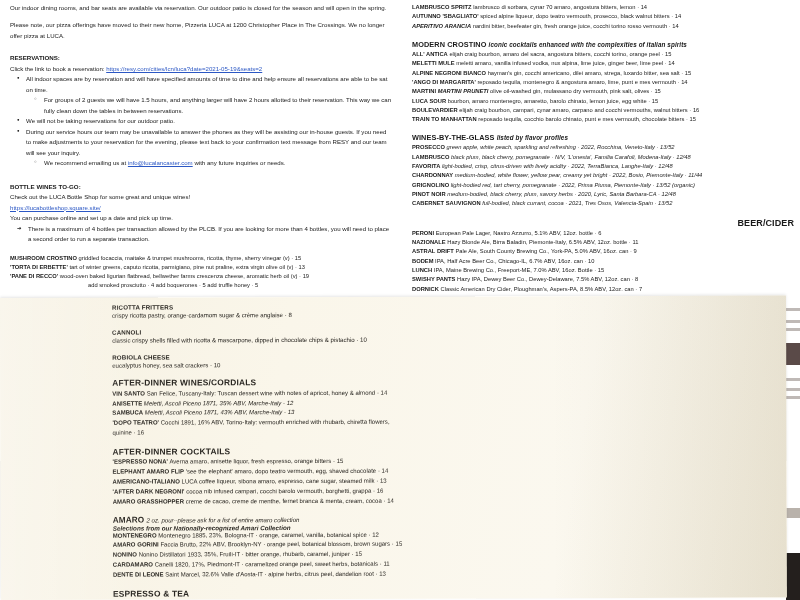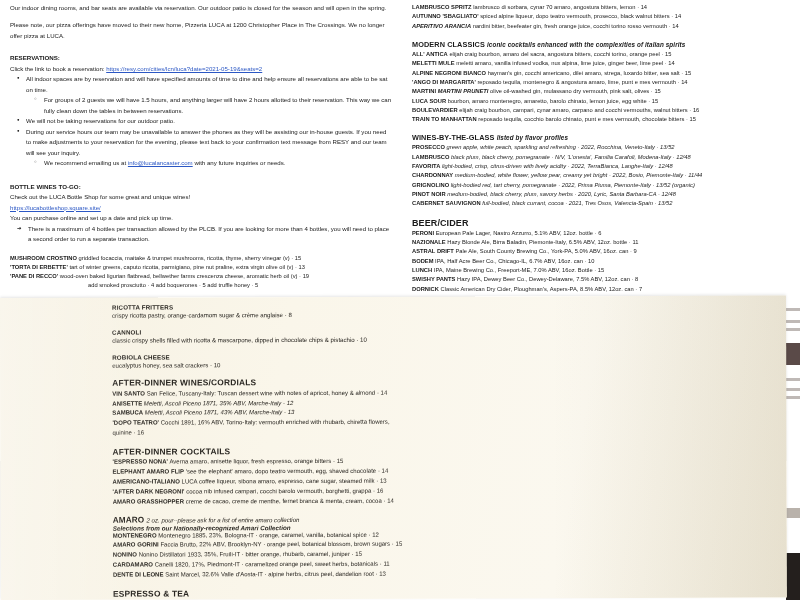--- a/index.html
+++ b/index.html
@@ -316,21 +316,21 @@
   <div class="col col-right">
 
     <div>
       <div class="item"><b>LAMBRUSCO SPRITZ</b> <span class="desc">lambrusco di sorbara, cynar 70 amaro, angostura bitters, lemon  ·  14</span></div>
       <div class="item"><b>AUTUNNO 'SBAGLIATO'</b> <span class="desc">spiced alpine liqueur, dopo teatro vermouth, prosecco, black walnut bitters  ·  14</span></div>
       <div class="item"><b><i>APERITIVO ARANCIA</i></b> <span class="desc">nardini bitter, beefeater gin, fresh orange juice, cocchi torino rosso vermouth ·  14</span></div>
     </div>
 
     <div class="spacer-md"></div>
 
-    <div class="menu-head-sm"><span>MODERN CLASSICS</span> <span class="sub">iconic cocktails enhanced with the complexities of italian spirits</span></div>
+    <div class="menu-head-sm"><span>MODERN CROSTINO</span> <span class="sub">iconic cocktails enhanced with the complexities of italian spirits</span></div>
     <div>
       <div class="item"><b>ALL' ANTICA</b> <span class="desc">elijah craig bourbon, amaro del sacra, angostura bitters, cocchi torino, orange peel  ·  15</span></div>
       <div class="item"><b>MELETTI MULE</b> <span class="desc">meletti amaro, vanilla infused vodka, nux alpina, lime juice, ginger beer, lime peel  ·  14</span></div>
       <div class="item"><b>ALPINE NEGRONI BIANCO</b> <span class="desc">hayman's gin, cocchi americano, dilei amaro, strega, luxardo bitter, sea salt  ·  15</span></div>
       <div class="item"><b>'ANGO DI MARGARITA'</b> <span class="desc">reposado tequila, montenegro &amp; angostura amaro, lime, punt e mes vermouth  ·  14</span></div>
       <div class="item"><b>MARTINI <i>MARTINI PRUNETI</i></b> <span class="desc">olive oil-washed gin, mulassano dry vermouth, pink salt, olives  ·  15</span></div>
       <div class="item"><b>LUCA SOUR</b> <span class="desc">bourbon, amaro montenegro, amaretto, barolo chinato, lemon juice, egg white  ·  15</span></div>
       <div class="item"><b>BOULEVARDIER</b> <span class="desc">elijah craig bourbon, campari, cynar amaro, carpano and cocchi vermouths, walnut bitters  ·  16</span></div>
       <div class="item"><b>TRAIN TO MANHATTAN</b> <span class="desc">reposado tequila, cocchio barolo chinato, punt e mes vermouth, chocolate bitters  ·  15</span></div>
     </div>
@@ -343,21 +343,21 @@
       <div class="item"><b>LAMBRUSCO</b> <i class="desc">black plum, black cherry, pomegranate  ·  N/V, 'L'onesta', Familia Carafoli, Modena-Italy  ·  12/48</i></div>
       <div class="item"><b>FAVORITA</b> <i class="desc">light-bodied, crisp, citrus-driven with lively acidity ·  2022, TerraBianca, Langhe-Italy  ·  12/48</i></div>
       <div class="item"><b>CHARDONNAY</b> <i class="desc">medium-bodied, white flower, yellow pear, creamy yet bright  ·  2022, Bosio, Piemonte-Italy  ·  11/44</i></div>
       <div class="item"><b>GRIGNOLINO</b> <i class="desc">light-bodied red, tart cherry, pomegranate  ·  2022, Prima Piuma, Piemonte-Italy  ·  13/52 (organic)</i></div>
       <div class="item"><b>PINOT NOIR</b> <i class="desc">medium-bodied, black cherry, plum, savory herbs  ·  2020, Lyric, Santa Barbara-CA  ·  12/48</i></div>
       <div class="item"><b>CABERNET SAUVIGNON</b> <i class="desc">full-bodied, black currant, cocoa  ·  2021, Tres Osos, Valencia-Spain  ·  13/52</i></div>
     </div>
 
     <div class="spacer-md"></div>
 
-    <div class="menu-head-sm" style="font-size:9px;">BEER/CIDER</div>
+    <div class="menu-head-sm" style="font-size:9px;text-align:right;">BEER/CIDER</div>
     <div>
       <div class="item"><b>PERONI</b> <span class="desc">European Pale Lager, Nastro Azzurro, 5.1% ABV, 12oz. bottle  ·  6</span></div>
       <div class="item"><b>NAZIONALE</b> <span class="desc">Hazy Blonde Ale, Birra Baladin, Piemonte-Italy, 6.5% ABV, 12oz. bottle  ·  11</span></div>
       <div class="item"><b>ASTRAL DRIFT</b> <span class="desc">Pale Ale, South County Brewing Co., York-PA, 5.0% ABV, 16oz. can  ·  9</span></div>
       <div class="item"><b>BODEM</b> <span class="desc">IPA, Half Acre Beer Co., Chicago-IL, 6.7% ABV, 16oz. can  ·  10</span></div>
       <div class="item"><b>LUNCH</b> <span class="desc">IPA, Maine Brewing Co., Freeport-ME, 7.0% ABV, 16oz. Bottle  ·  15</span></div>
       <div class="item"><b>SWISHY PANTS</b> <span class="desc">Hazy IPA, Dewey Beer Co., Dewey-Delaware, 7.5% ABV, 12oz. can  ·  8</span></div>
       <div class="item"><b>DORNICK</b> <span class="desc">Classic American Dry Cider, Ploughman's, Aspers-PA,  8.5% ABV, 12oz. can  ·  7</span></div>
     </div>
 

